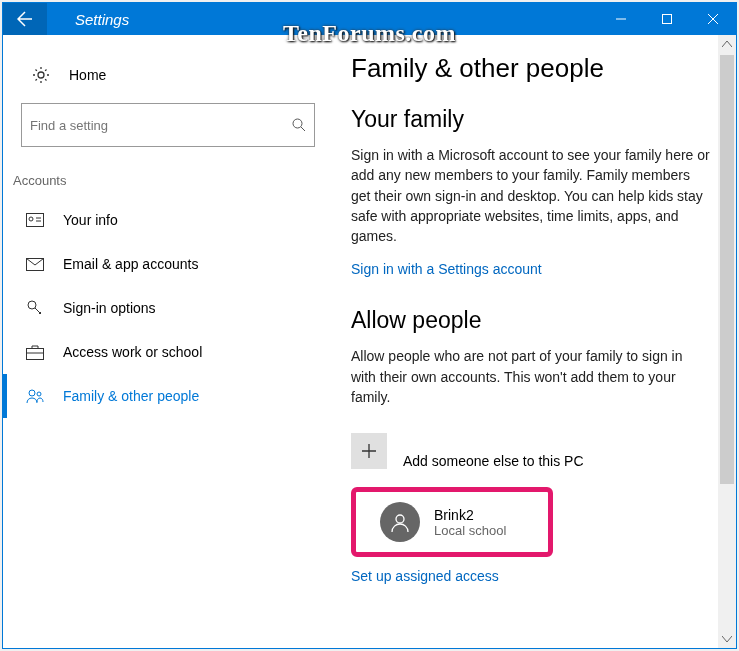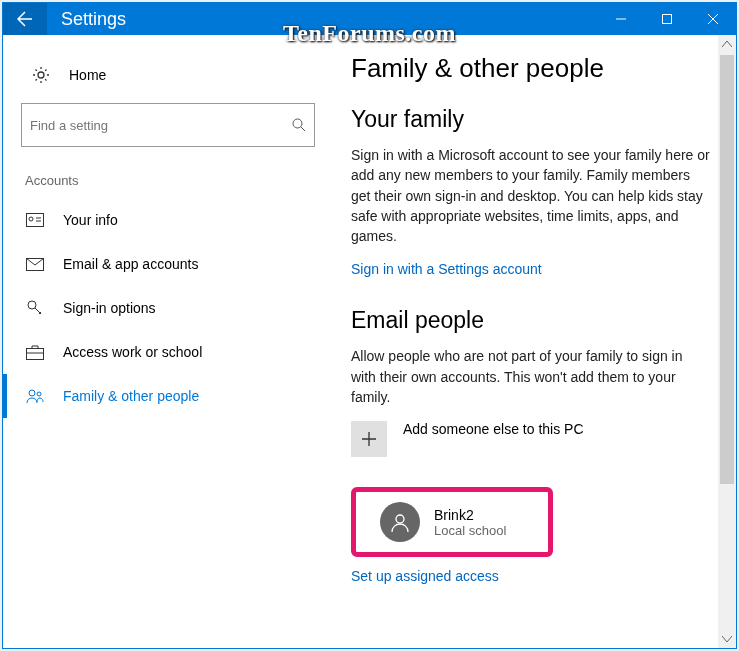--- a/index.html
+++ b/index.html
@@ -1,41 +1,41 @@
 <!DOCTYPE html>
 <html><head>
 <meta charset="utf-8">
 <style>
 * { margin: 0; padding: 0; box-sizing: border-box; font-family: "Segoe UI", sans-serif; }
 body { width: 739px; height: 651px; background: #f0f0f0; position: relative; }
 .window { width: 735px; height: 647px; margin: 2px; background: #fff; border: 1px solid #0078d7; display: flex; flex-direction: column; }
 .titlebar { height: 32px; background: #0078d7; display: flex; align-items: center; color: #fff; }
 .back-btn { width: 44px; height: 32px; display: flex; align-items: center; justify-content: center; background: rgba(0,0,0,0.15); }
-.titlebar-title { margin-left: 14px; font-size: 18px; }
+.titlebar-title { margin-left: 28px; font-size: 15px; font-style: italic; }
 .win-controls { margin-left: auto; display: flex; }
 .win-btn { width: 46px; height: 32px; display: flex; align-items: center; justify-content: center; color: #fff; }
 .body { flex: 1; display: flex; overflow: hidden; position: relative; }
 .sidebar { width: 330px; padding: 18px 0 0 0; }
 .side-row { display: flex; align-items: center; height: 40px; padding-left: 28px; font-size: 14px; color: #000; }
 .side-row.home { height: 44px; margin-bottom: 6px; }
 .side-icon { width: 20px; height: 20px; margin-right: 18px; display: flex; align-items: center; justify-content: center; color: #333; }
 .search-wrap { margin: 4px 18px 18px 18px; }
 .search-box { display: flex; align-items: center; border: 1px solid #999; height: 44px; padding: 0 8px; }
 .search-box input { border: none; outline: none; flex: 1; font-size: 13px; color: #666; background: transparent; }
-.group-label { padding: 8px 22px 10px 22px; font-size: 13px; color: #666; }
+.group-label { padding: 8px 22px 10px 10px; font-size: 13px; color: #666; }
 .nav-item { display: flex; align-items: center; height: 44px; padding-left: 22px; font-size: 14px; cursor: default; position: relative; }
 .nav-item.active { color: #0078d7; }
 .nav-item.active::before { content: ""; position: absolute; left: 0; top: 0; bottom: 0; width: 4px; background: #0078d7; }
 .nav-item.active .side-icon { color: #0078d7; }
 .content { flex: 1; padding: 18px 20px 0 18px; overflow-y: hidden; position: relative; }
 .h1 { font-size: 26px; font-weight: 300; margin-bottom: 22px; }
 .h2 { font-size: 23px; font-weight: 400; margin-bottom: 12px; }
 .para { font-size: 14px; color: #222; line-height: 1.45; margin-bottom: 14px; max-width: 360px; }
 .link { color: #0067c0; font-size: 14px; cursor: default; display: inline-block; margin-bottom: 30px; }
-.add-row { display: flex; align-items: flex-start; height: 48px; margin-top: 6px; margin-bottom: 18px; }
+.add-row { display: flex; align-items: flex-end; height: 48px; margin-top: 6px; margin-bottom: 18px; }
 .add-btn { width: 36px; height: 36px; background: #e0e0e0; display: flex; align-items: center; justify-content: center; margin-right: 16px; }
 .add-label { font-size: 14px; }
 .user-row { display: flex; align-items: center; height: 52px; padding: 4px 18px 4px 2px; }
 .avatar { width: 40px; height: 40px; border-radius: 50%; background: #666; display: flex; align-items: center; justify-content: center; margin-right: 14px; }
 .user-info .uname { font-size: 14px; }
 .user-info .utype { font-size: 13px; color: #666; }
 .highlight-box { border: 5px solid #e3186c; border-radius: 6px; display: inline-flex; padding: 4px 24px 4px 22px; margin-bottom: 10px; }
 .scrollbar { position: absolute; right: 0; top: 0; bottom: 0; width: 18px; background: #f0f0f0; display: flex; flex-direction: column; align-items: center; }
 .sb-arrow { width: 18px; height: 18px; display: flex; align-items: center; justify-content: center; color: #666; }
 .sb-thumb { width: 14px; flex: 0 0 70%; background: #ccc; margin-top: 2px; }
@@ -143,21 +143,21 @@
         <span>Family &amp; other people</span>
       </div>
     </div>
 
     <div class="content">
       <div class="h1">Family &amp; other people</div>
       <div class="h2">Your family</div>
       <div class="para">Sign in with a Microsoft account to see your family here or add any new members to your family. Family members get their own sign-in and desktop. You can help kids stay safe with appropriate websites, time limits, apps, and games.</div>
       <div class="link">Sign in with a Settings account</div>
 
-      <div class="h2">Email people</div>
+      <div class="h2">Allow people</div>
       <div class="para">Allow people who are not part of your family to sign in with their own accounts. This won't add them to your family.</div>
 
       <div class="add-row">
         <div class="add-btn">
           <svg width="16" height="16" viewBox="0 0 16 16">
               <path d="M8 1v14M1 8h14" stroke="#333" stroke-width="1.3"></path>
             </svg>
         </div>
         <div class="add-label">Add someone else to this PC</div>
       </div>

